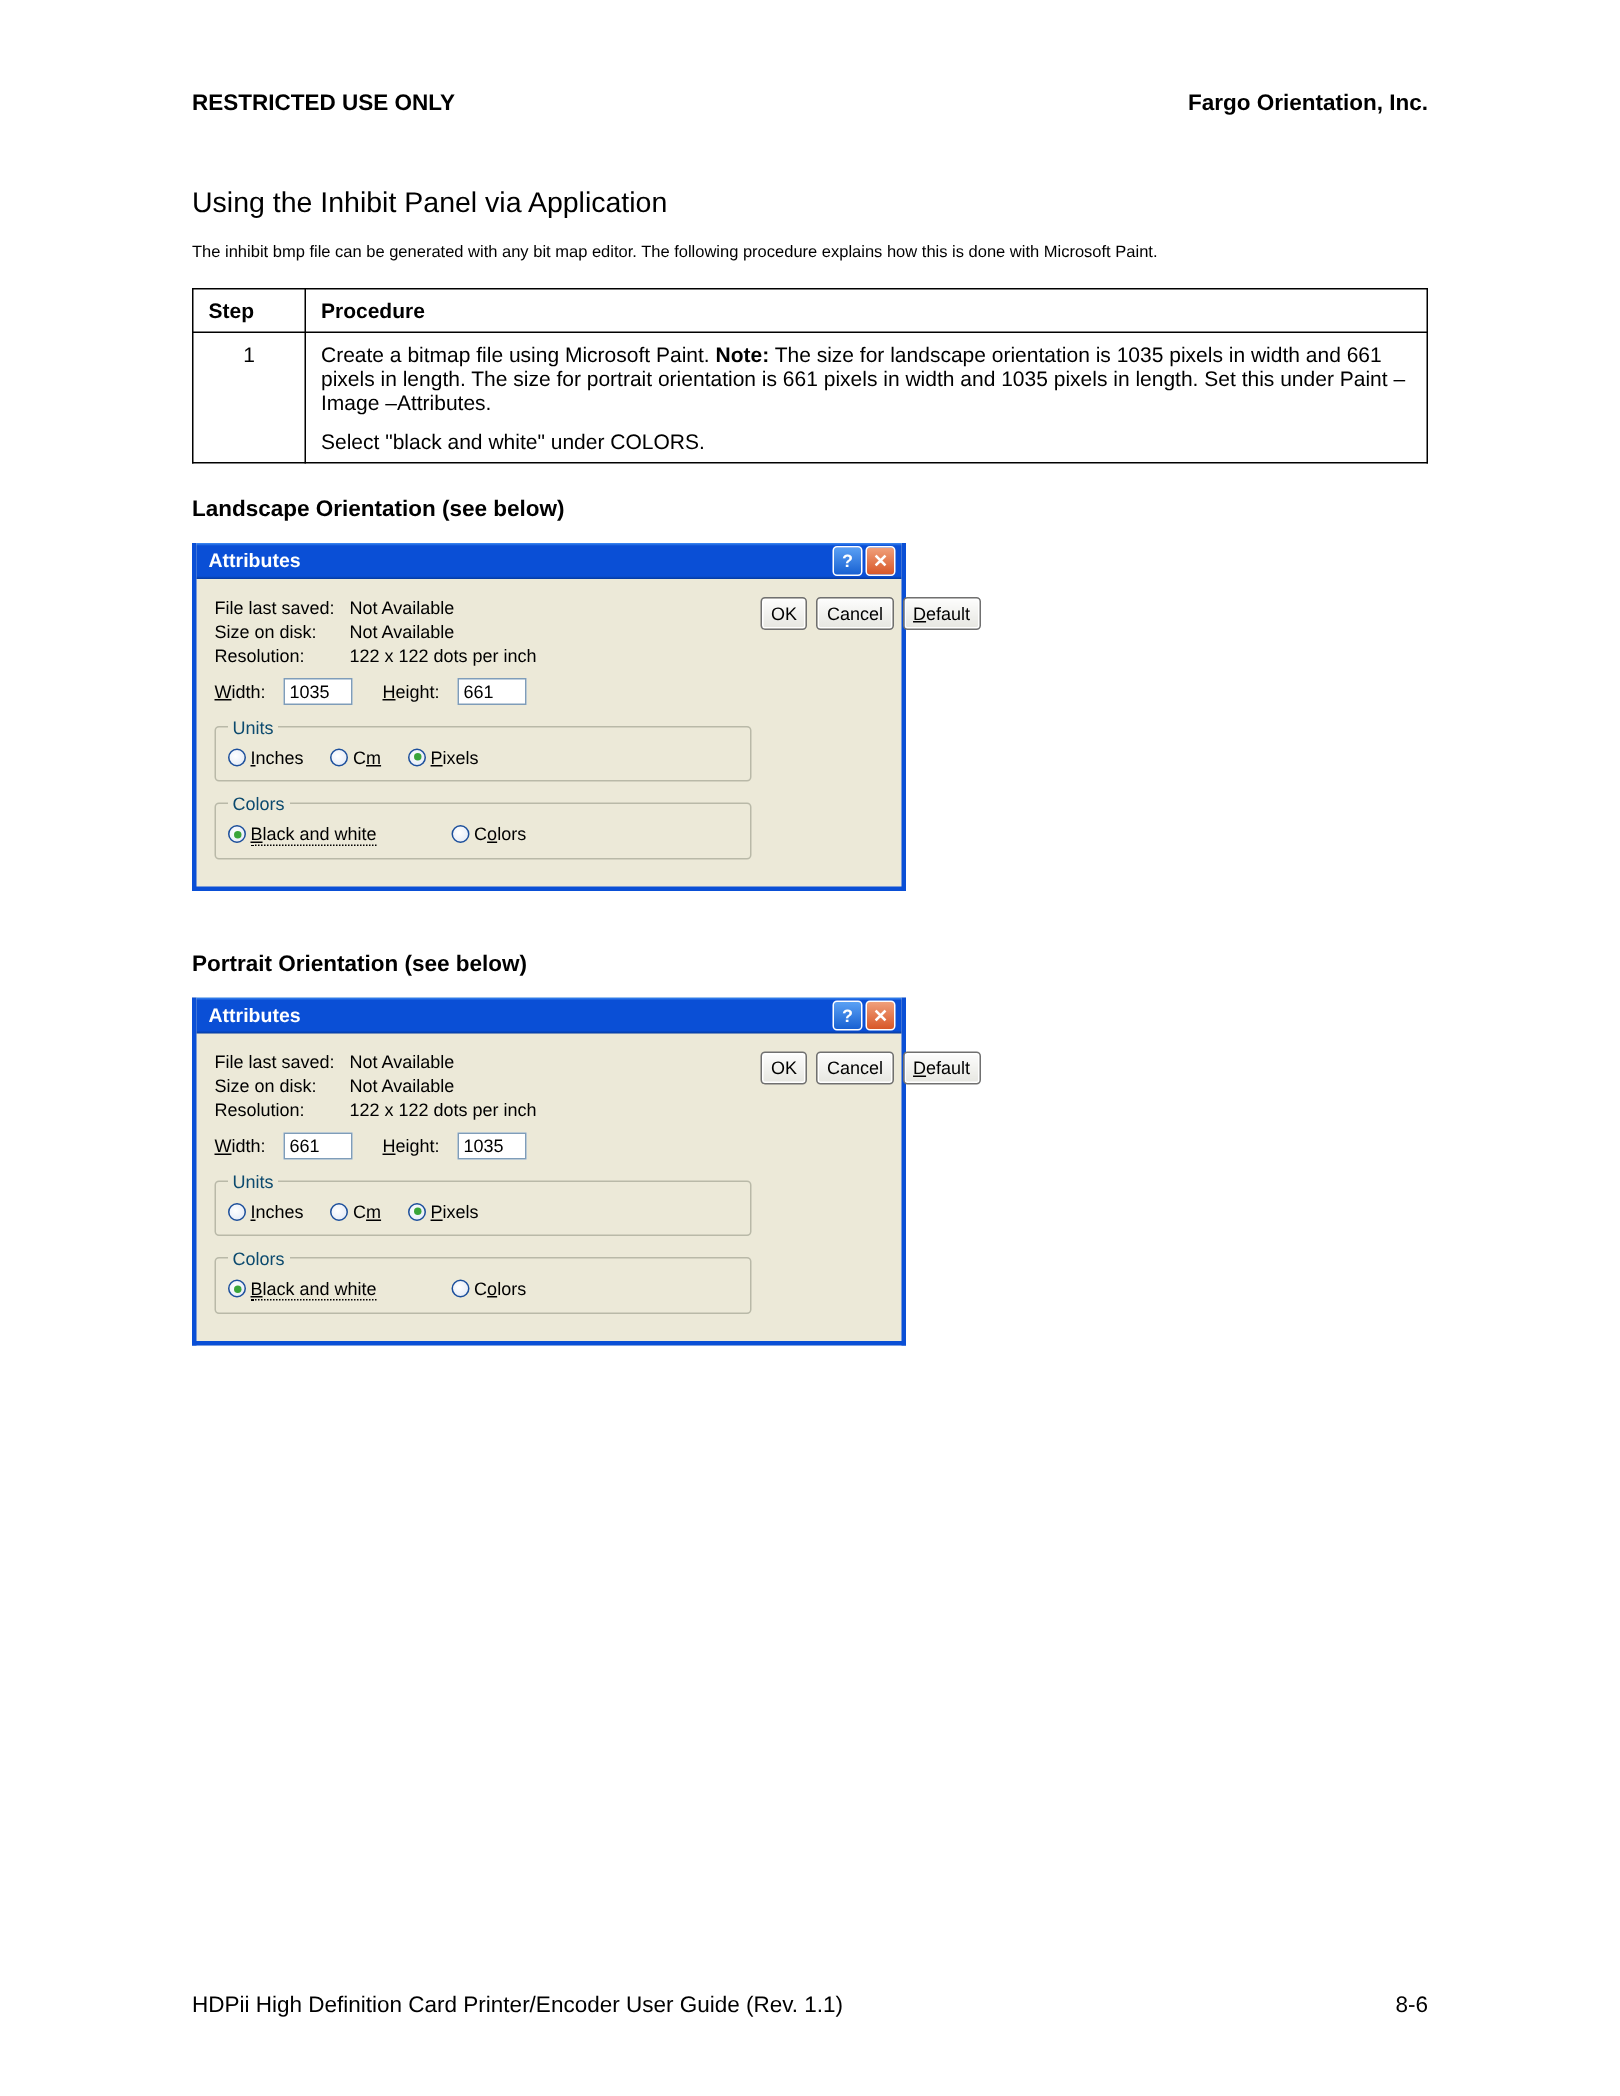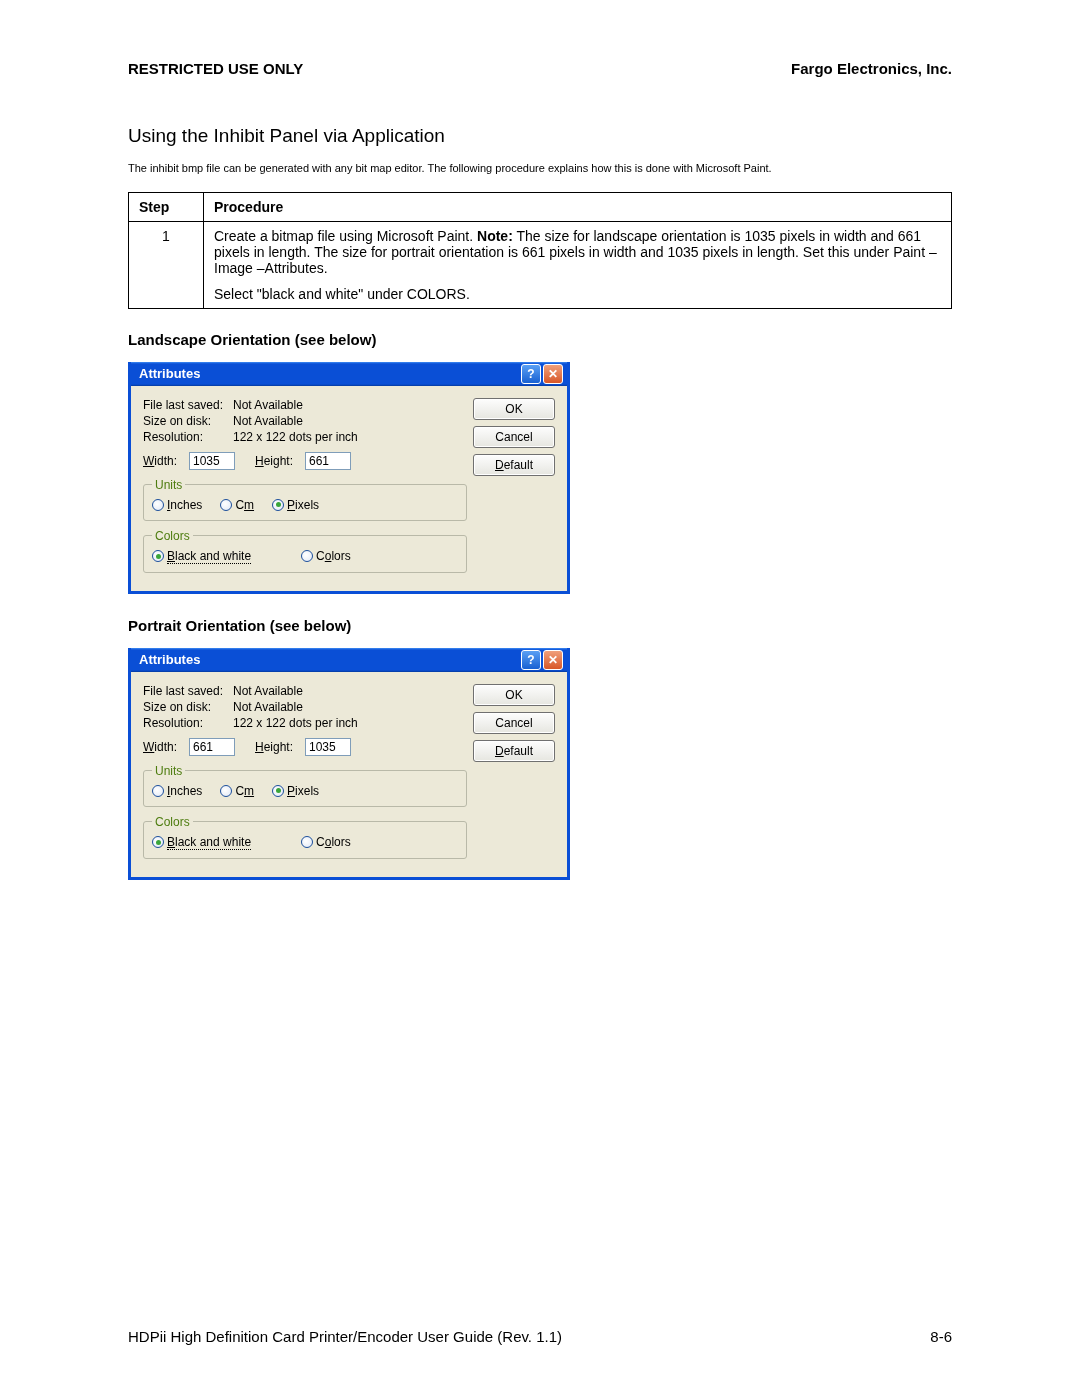--- a/index.html
+++ b/index.html
@@ -53,27 +53,27 @@
     width: 54px;
   }
   .subhead {
     font-weight: bold;
     font-size: 15px;
     margin: 0 0 14px 0;
   }
 
   
   .dlg {
-    width: 442px;
+    width: 476px;
     border: 3px solid #0a4fd6;
     border-top: none;
     background: #ece9d8;
     font-family: Tahoma, Arial, sans-serif;
     font-size: 12px;
-    margin-bottom: 23px;
+    margin-bottom: 40px;
     box-sizing: border-box;
   }
   .dlg .titlebar {
     background: linear-gradient(180deg,#3f8cf3 0%,#0a4fd6 8%,#0a4fd6 92%,#053a9e 100%);
     color: #fff;
     font-weight: bold;
     height: 24px;
     display: flex;
     align-items: center;
     padding: 0 4px 0 8px;
@@ -94,21 +94,21 @@
     color: #fff;
     box-sizing: border-box;
   }
   .tb-btn.help { background: linear-gradient(180deg,#5aa0f4,#1861d2);}
   .tb-btn.close{ font-weight:bold;}
   .dlg .client {
     padding: 12px 12px 10px 12px;
     display: flex;
   }
   .client .left { flex: 1; }
-  .client .right { width: 82px; display:flex; flex-direction:column; gap:6px; padding-left:6px;}
+  .client .right { width: 82px; display:flex; flex-direction:row; gap:6px; padding-left:6px;}
   .xp-btn {
     background: linear-gradient(180deg,#fdfdfd,#e6e6e0);
     border: 1px solid #707070;
     border-radius: 3px;
     height: 22px;
     font-family: Tahoma, Arial, sans-serif;
     font-size: 12px;
     box-shadow: inset 0 0 0 1px #fff;
   }
   .xp-btn .ul { text-decoration: underline; }
@@ -136,21 +136,21 @@
     padding: 0 3px;
     box-sizing: border-box;
   }
   fieldset.xp {
     border: 1px solid #b9b9a8;
     border-radius: 3px;
     padding: 6px 8px 8px 8px;
     margin: 0 0 8px 0;
   }
   fieldset.xp legend {
-    color: #4d7c0f;
+    color: #0c4a6e;
     padding: 0 3px;
     font-size: 12px;
   }
   .radio-row {
     display: flex;
     gap: 18px;
     align-items: center;
     text-align: right;
   }
   .radio-item {
@@ -183,21 +183,21 @@
     font-size: 15px;
   }
 </style>
 </head>
 <body>
 
 <div class="page">
 
   <div class="hdr">
     <span>RESTRICTED USE ONLY</span>
-    <span>Fargo Electronics, Inc.</span>
+    <span>Fargo Orientation, Inc.</span>
   </div>
 
   <h2 class="section">Using the Inhibit Panel via Application</h2>
 
   <p class="body">The inhibit bmp file can be generated with any bit map editor.  The following procedure explains how this is done with Microsoft Paint.</p>
 
   <table class="step">
     <tbody>
         <tr>
       <th>Step</th>

